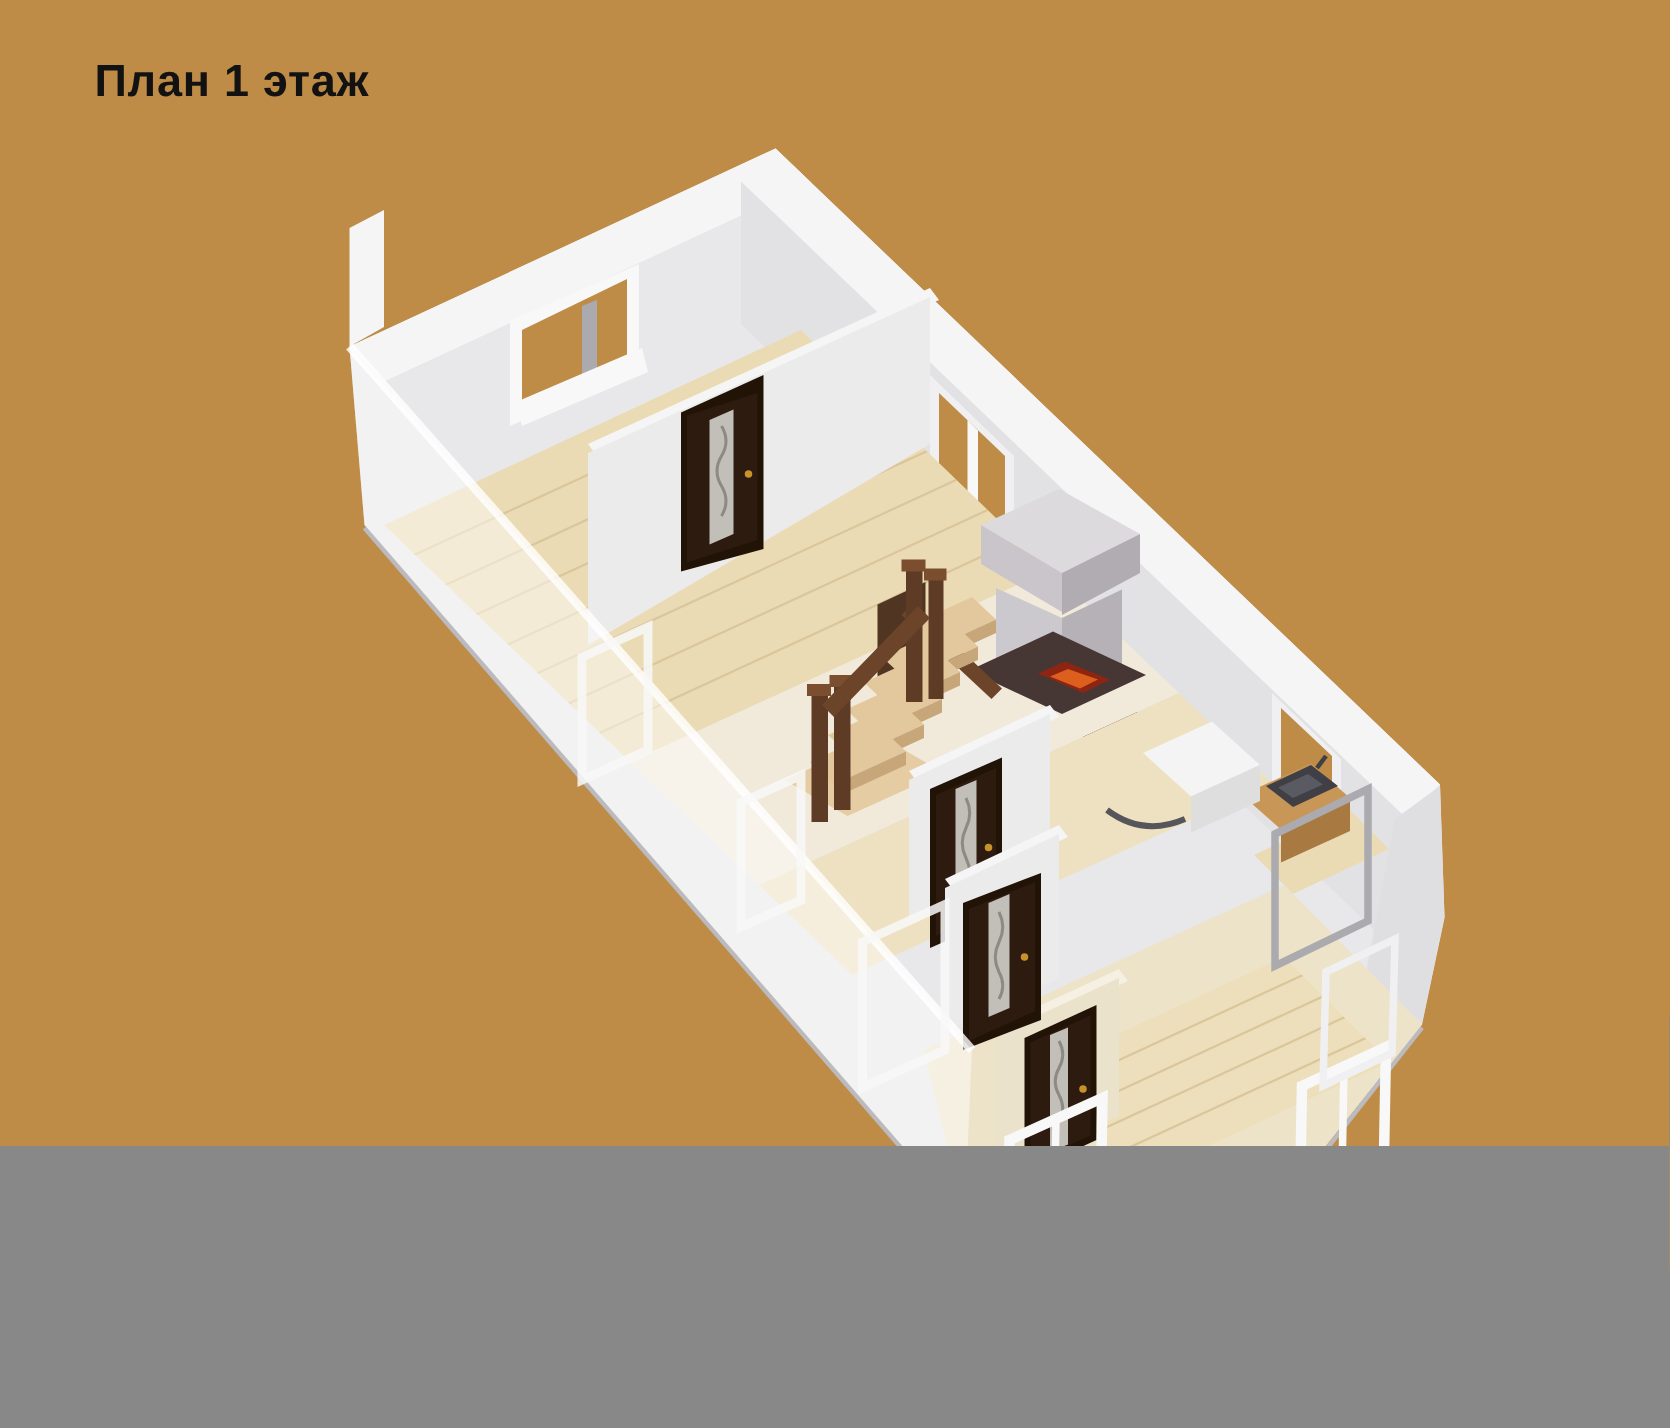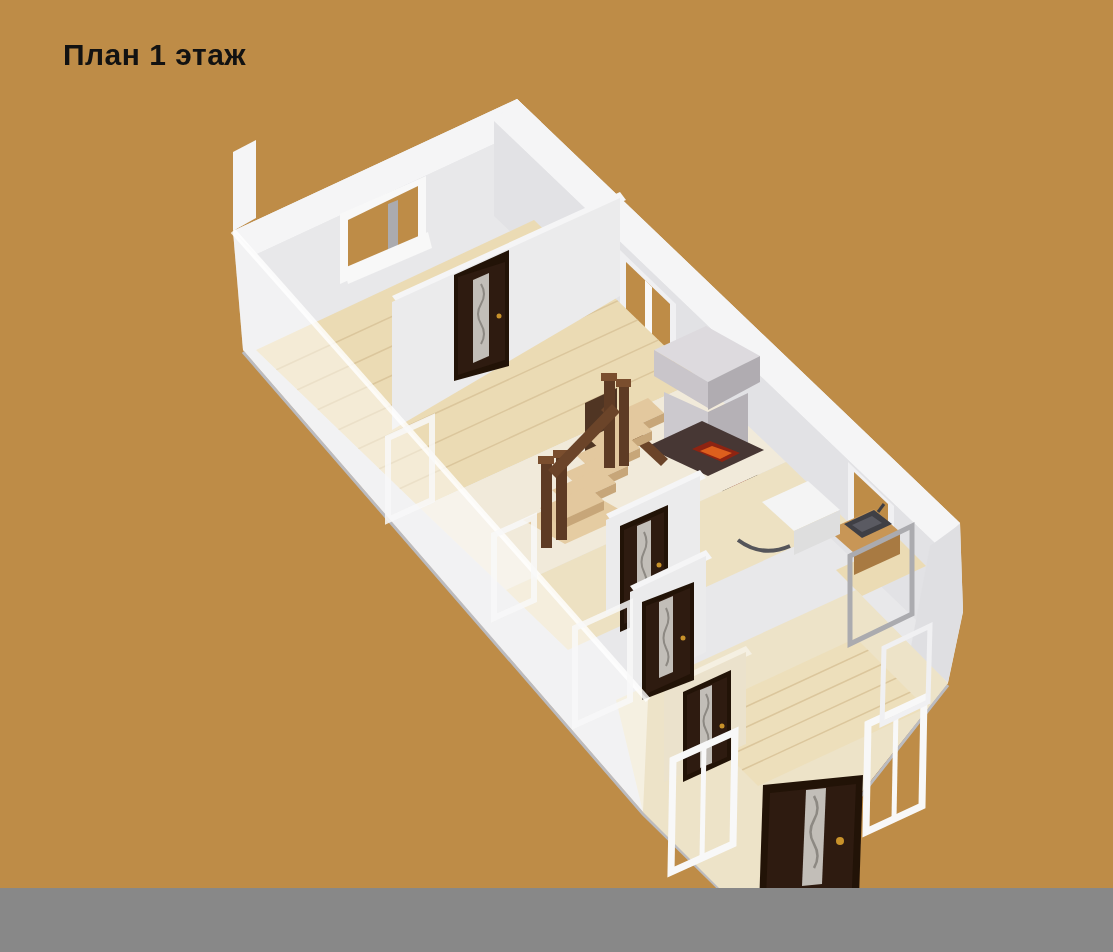--- a/index.html
+++ b/index.html
@@ -1,16 +1,16 @@
 <!DOCTYPE html>
 <html><head>
 <meta charset="utf-8">
 <style>
   html,body{margin:0;padding:0;background:#888;}
-  .stage{position:relative;width:1113px;height:888px;overflow:hidden;
+  .stage{position:relative;width:1113px;height:764px;overflow:hidden;
          font-family:"Liberation Sans",sans-serif;}
   .stage svg{position:absolute;left:0;top:0;}
   .page-title{position:absolute;left:63px;top:38px;font-size:30px;font-weight:bold;
               letter-spacing:0.5px;user-select:none;}
 </style>
 </head>
 <body>
 
 <div class="stage">
 <svg width="1113" height="952" viewBox="0 0 1113 952">

